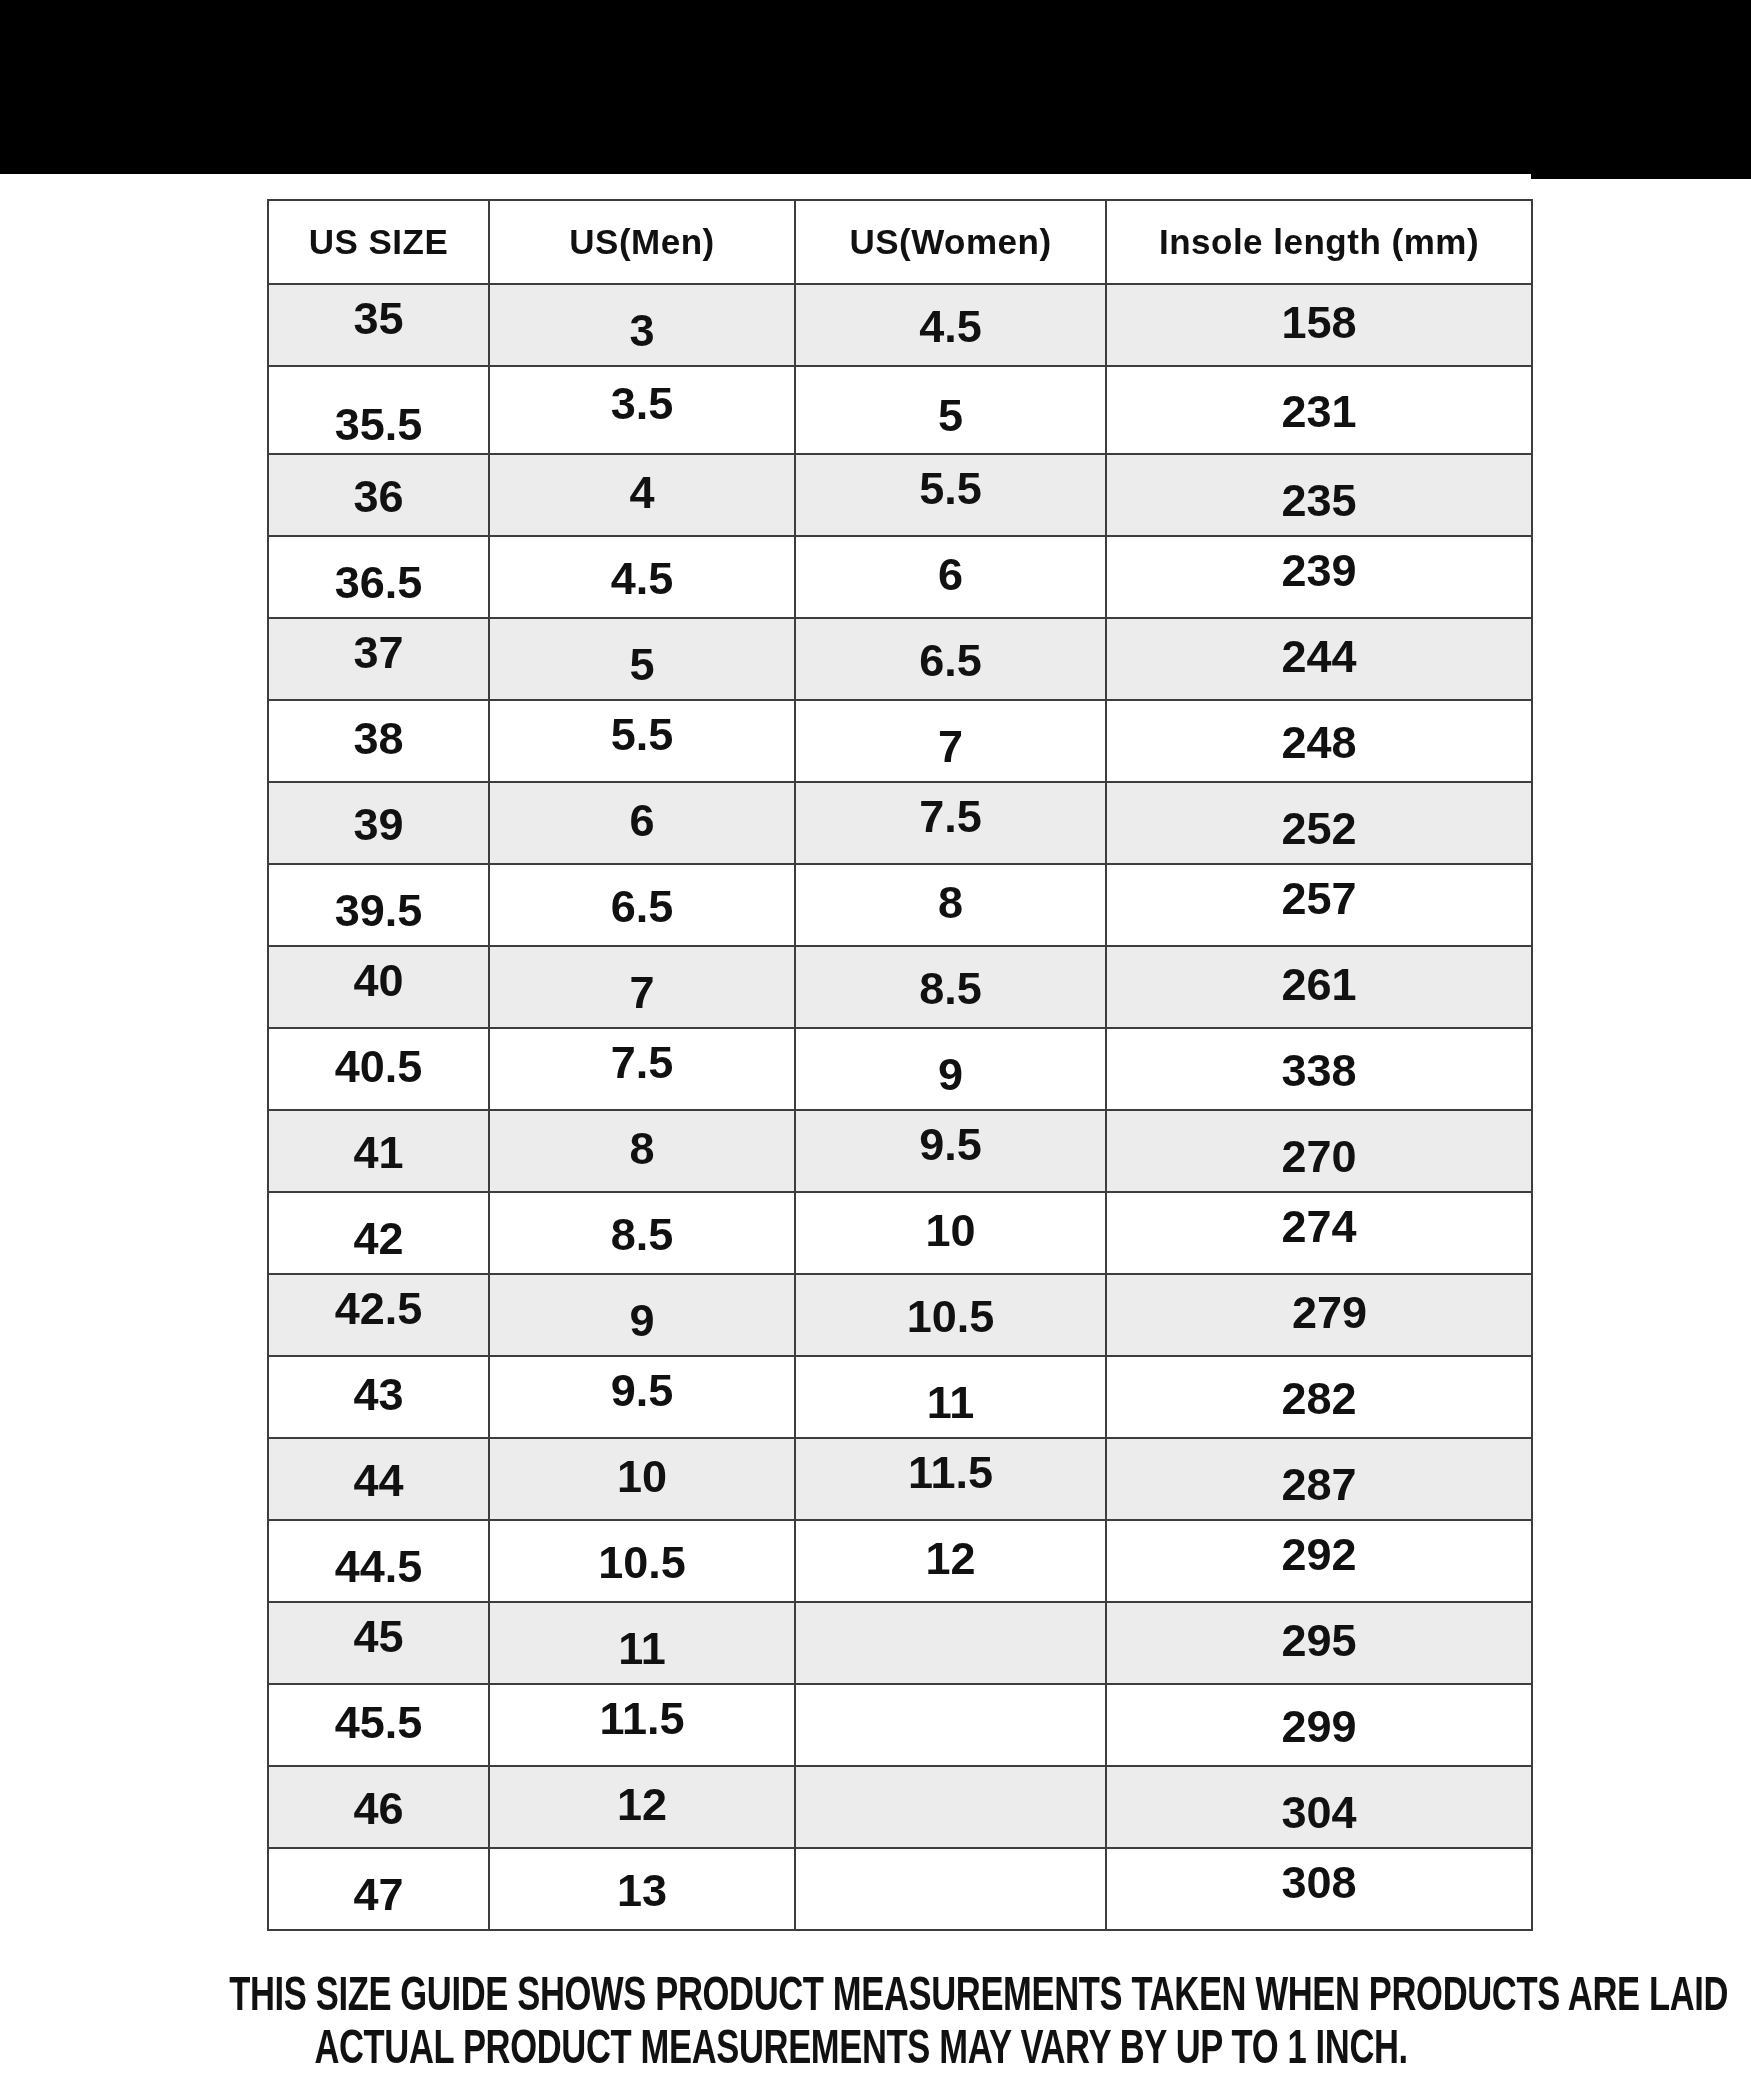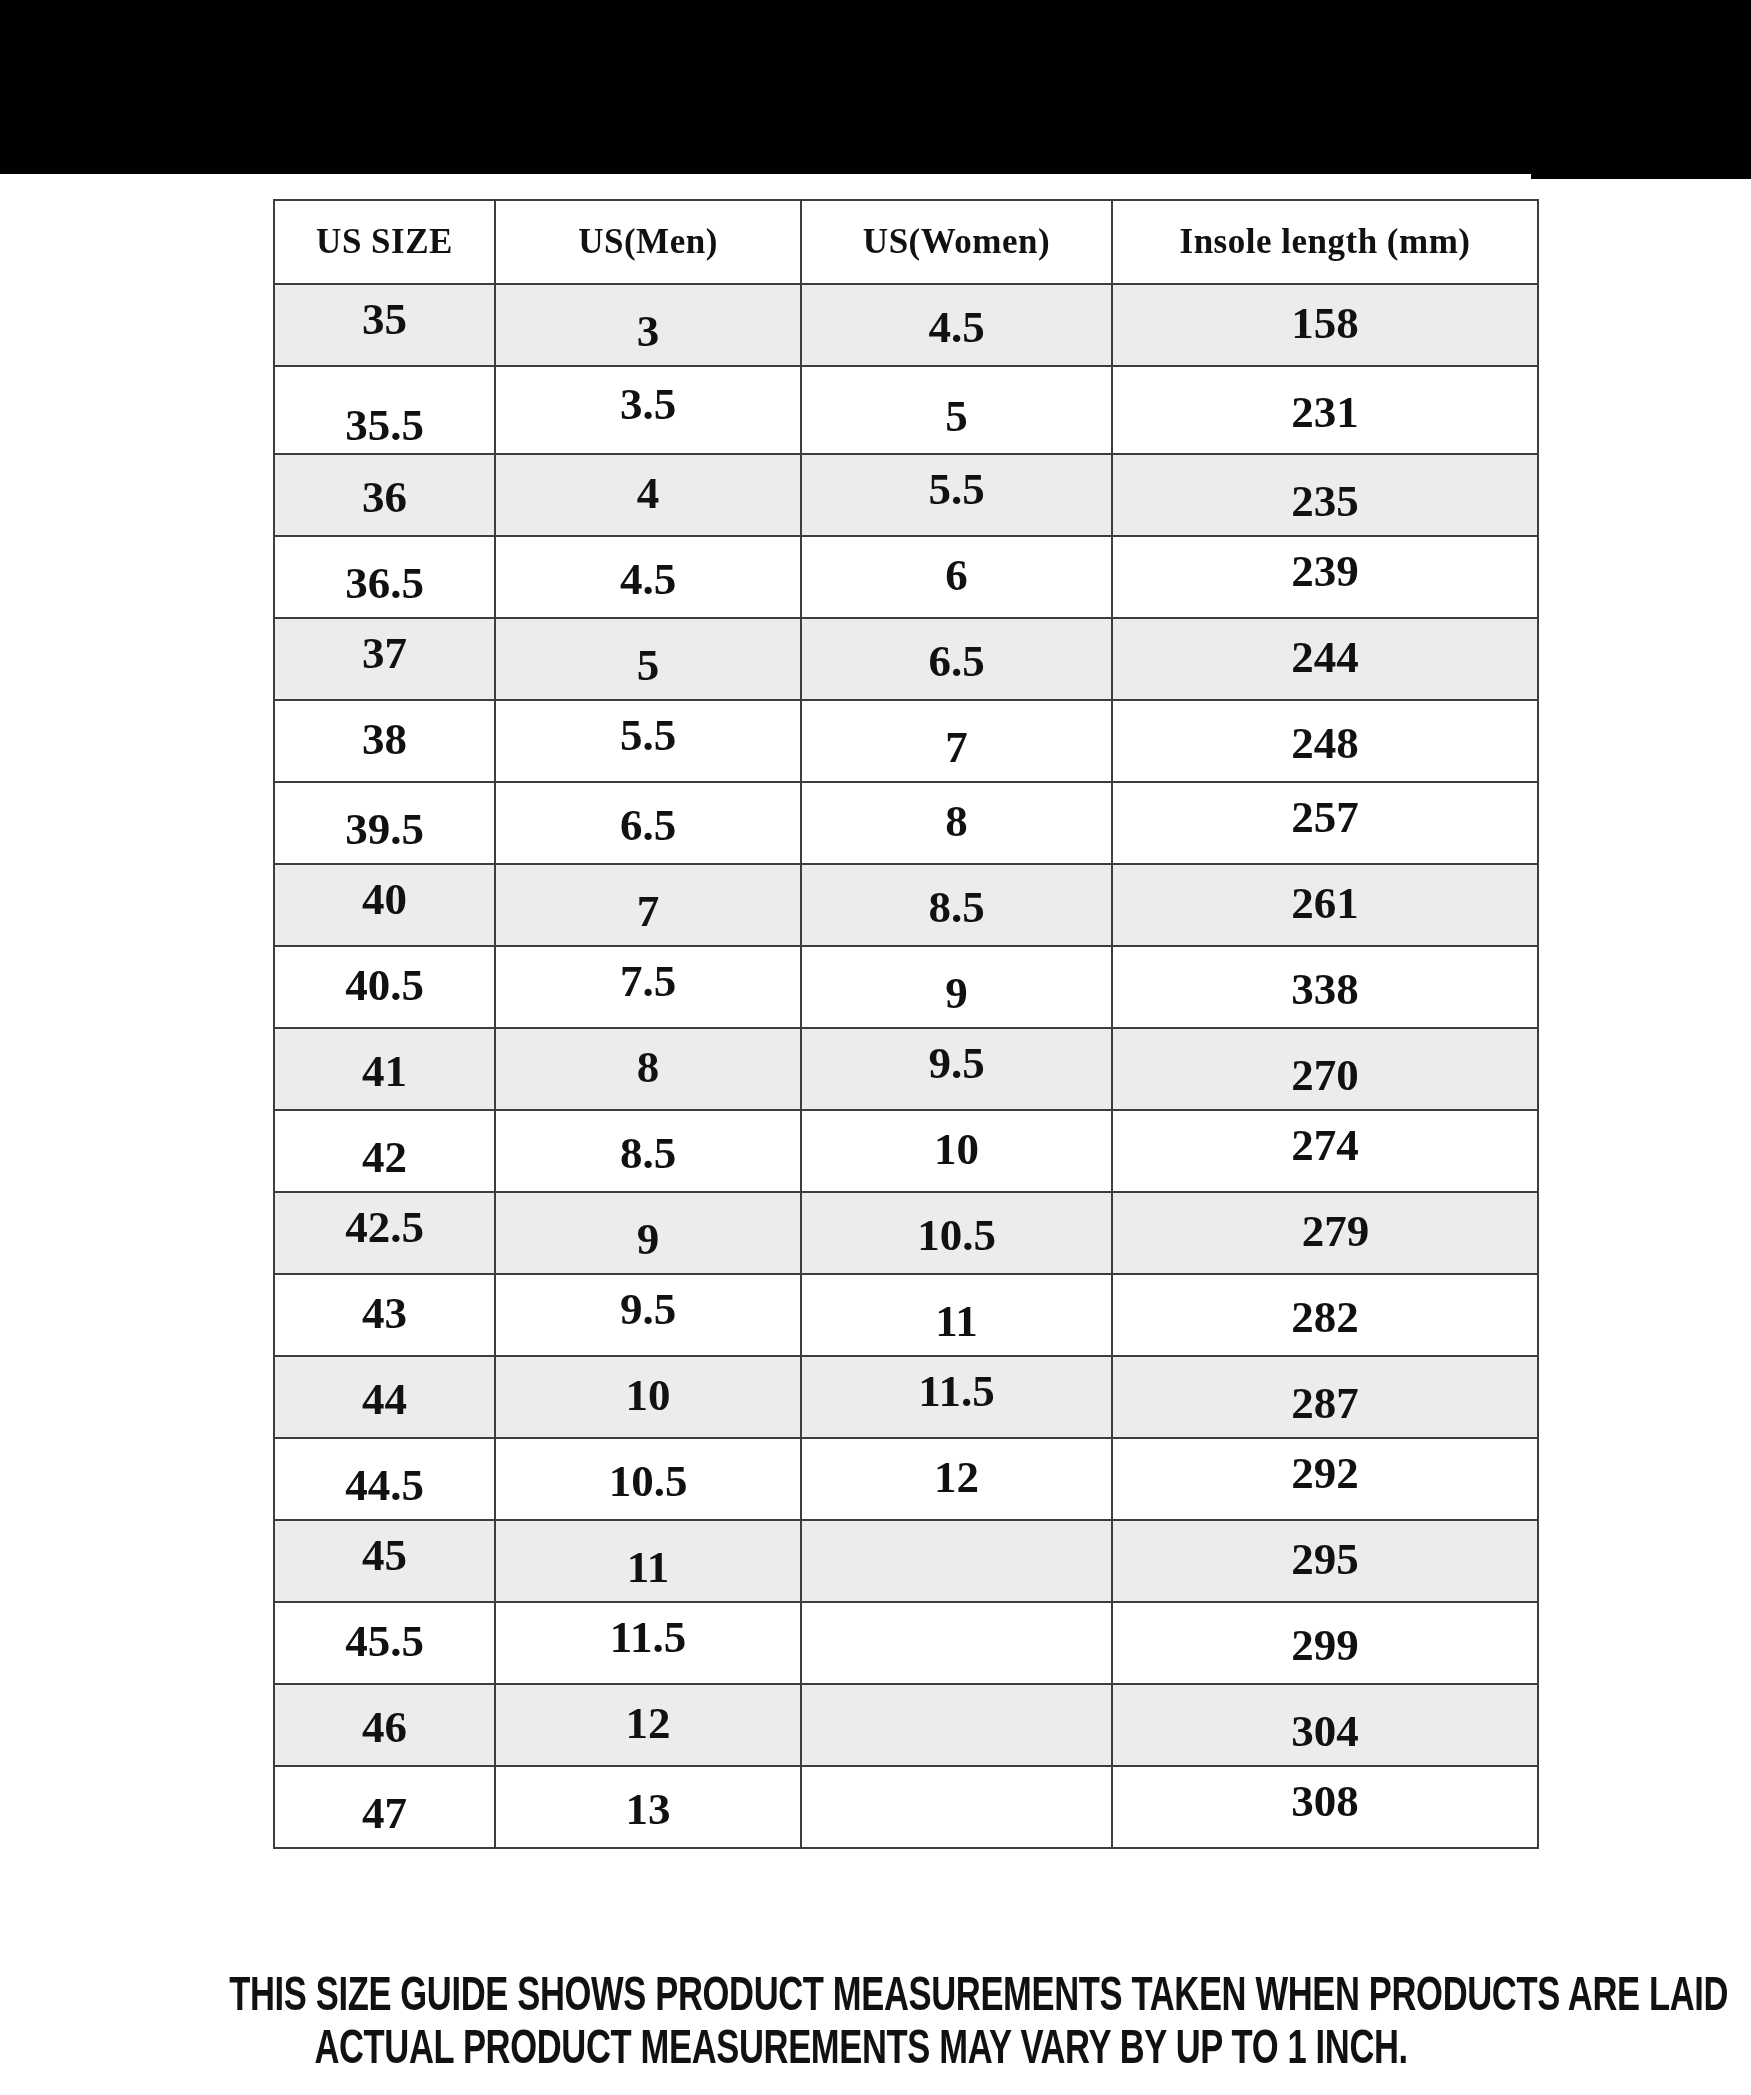--- a/index.html
+++ b/index.html
@@ -23,26 +23,25 @@
     background: var(--banner-color, #000);
   }
   .banner-lip {
     position: absolute;
     left: 1531px; top: 174px;
     width: 220px; height: 4.9px;
     background: var(--banner-color, #000);
   }
   table.size-table {
     position: absolute;
-    left: 273px;
+    left: 267px;
     top: 199px;
     width: 1263px;
     border-collapse: collapse;
     table-layout: fixed;
-    font-family: Liberation Serif, serif;
   }
   col.c1 { width: 221px; }
   col.c2 { width: 306px; }
   col.c3 { width: 311px; }
   col.c4 { width: 426px; }
   .size-table th, .size-table td {
     border: 2.9px solid var(--border-color, #3d3d3d);
     text-align: center;
     vertical-align: middle;
     padding: 0;
@@ -134,20 +133,26 @@
         <td><span style="transform: translateY(5.8px);">5</span></td>
         <td><span style="transform: translateY(1.9px);">6.5</span></td>
         <td><span style="transform: translateY(-1.9px);">244</span></td>
       </tr>
       <tr>
         <td><span style="transform: translateY(-1.9px);">38</span></td>
         <td><span style="transform: translateY(-5.8px);">5.5</span></td>
         <td><span style="transform: translateY(5.8px);">7</span></td>
         <td><span style="transform: translateY(1.9px);">248</span></td>
       </tr>
+      <tr class="shaded">
+        <td><span style="transform: translateY(1.9px);">39</span></td>
+        <td><span style="transform: translateY(-1.9px);">6</span></td>
+        <td><span style="transform: translateY(-5.8px);">7.5</span></td>
+        <td><span style="transform: translateY(5.8px);">252</span></td>
+      </tr>
       <tr>
         <td><span style="transform: translateY(5.8px);">39.5</span></td>
         <td><span style="transform: translateY(1.9px);">6.5</span></td>
         <td><span style="transform: translateY(-1.9px);">8</span></td>
         <td><span style="transform: translateY(-5.8px);">257</span></td>
       </tr>
       <tr class="shaded">
         <td><span style="transform: translateY(-5.8px);">40</span></td>
         <td><span style="transform: translateY(5.8px);">7</span></td>
         <td><span style="transform: translateY(1.9px);">8.5</span></td>

